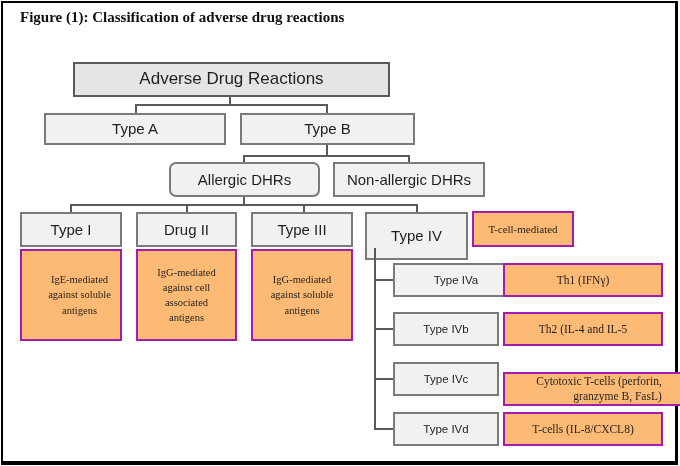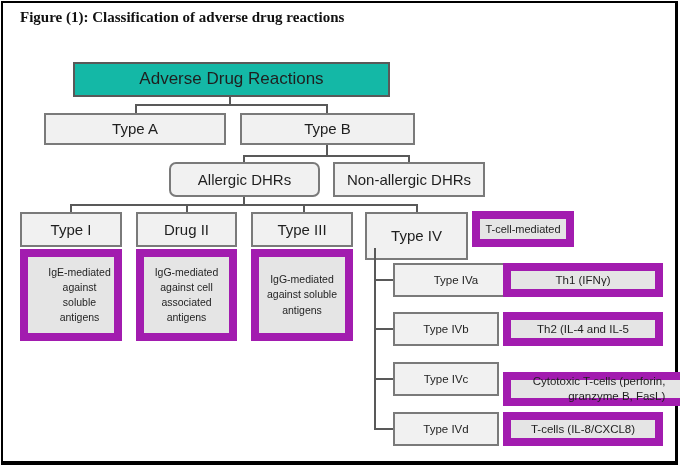--- a/index.html
+++ b/index.html
@@ -31,22 +31,22 @@
   .box {
     position: absolute;
     box-sizing: border-box;
     display: flex;
     align-items: center;
     justify-content: center;
     text-align: center;
     line-height: 1.3;
   }
   .gray  { background: #f1f1f1; border: 2px solid #7a7a7a; }
-  .root  { background: #14b8a6; border: 2px solid #595959; font-size: 17px; }
-  .white { background: #e5e5e5; border: 8px solid #a21caf; }
+  .root  { background: #e5e5e5; border: 2px solid #595959; font-size: 17px; }
+  .white { background: #fdba74; border: 2px solid #a21caf; font-family: Liberation Serif, serif; }
   .lvl   { font-size: 15px; }
   .small { font-size: 11px; }
   .sub   { font-size: 11.5px; }
   .desc  { font-size: 10.5px; line-height: 1.45; white-space: pre-line; padding: 2px; }
   .mech  { font-size: 11.5px; line-height: 1.3; white-space: pre-line; padding: 2px; }
   .ln {
     position: absolute;
     background: #595959;
   }
 </style>

